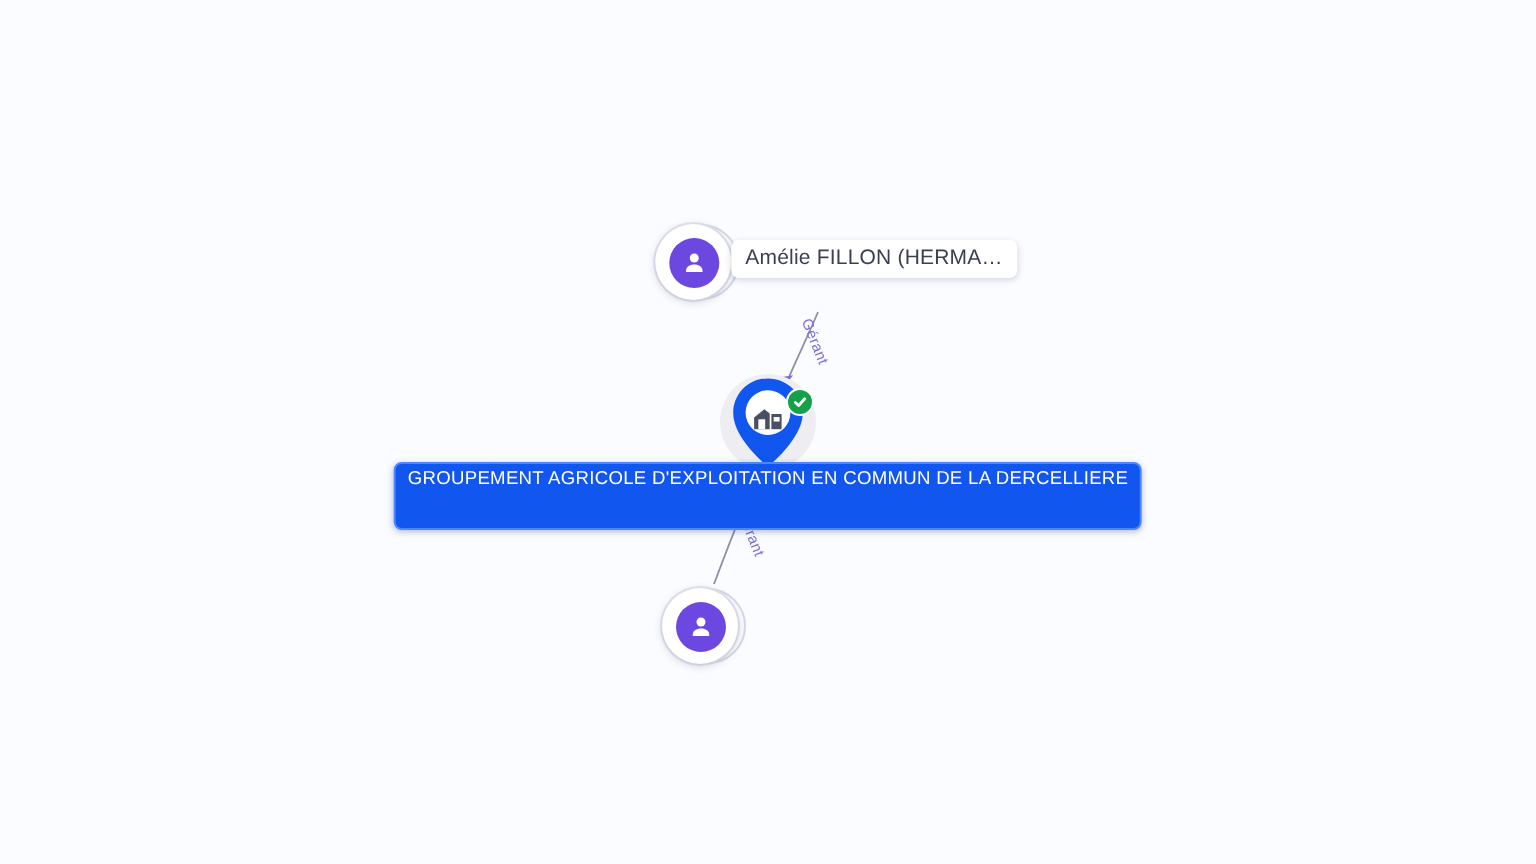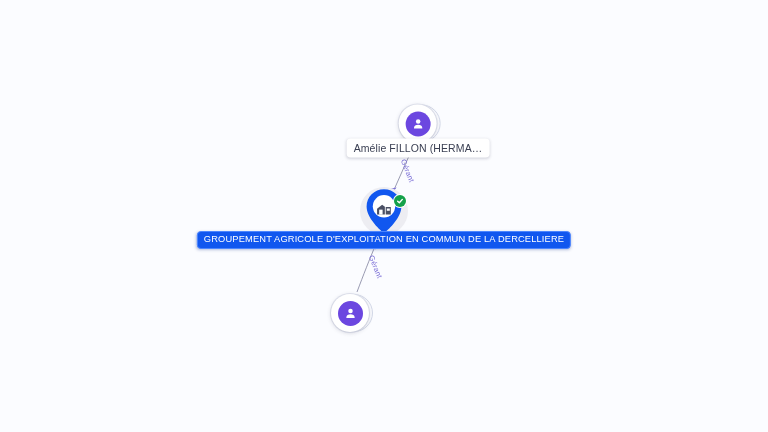--- a/index.html
+++ b/index.html
@@ -28,21 +28,21 @@
     width: 768px;
     height: 432px;
     pointer-events: none;
   }
 
   
   .node {
     position: absolute;
     transform: translate(-50%, -50%);
     display: flex;
-    flex-direction: column;
+    flex-direction: row;
     align-items: center;
   }
 
   
   .person-ring {
     position: relative;
     width: 38px;
     height: 38px;
     border-radius: 50%;
     background: #ffffff;
@@ -151,21 +151,21 @@
 
   .company-label {
     position: absolute;
     left: 50%;
     top: 44px;
     transform: translateX(-50%);
     background: #1157ef;
     color: #ffffff;
     border-radius: 4px;
     border: 1px solid #4d86ff;
-    padding: 2px 6px 3px 6px;
+    padding: 2px 6px 19px 6px;
     font-size: 9.3px;
     line-height: 11px;
     white-space: nowrap;
     letter-spacing: 0.15px;
     box-shadow: 0 1px 3px rgba(20,50,140,0.30);
   }
 
   
   .edge-label {
     position: absolute;

